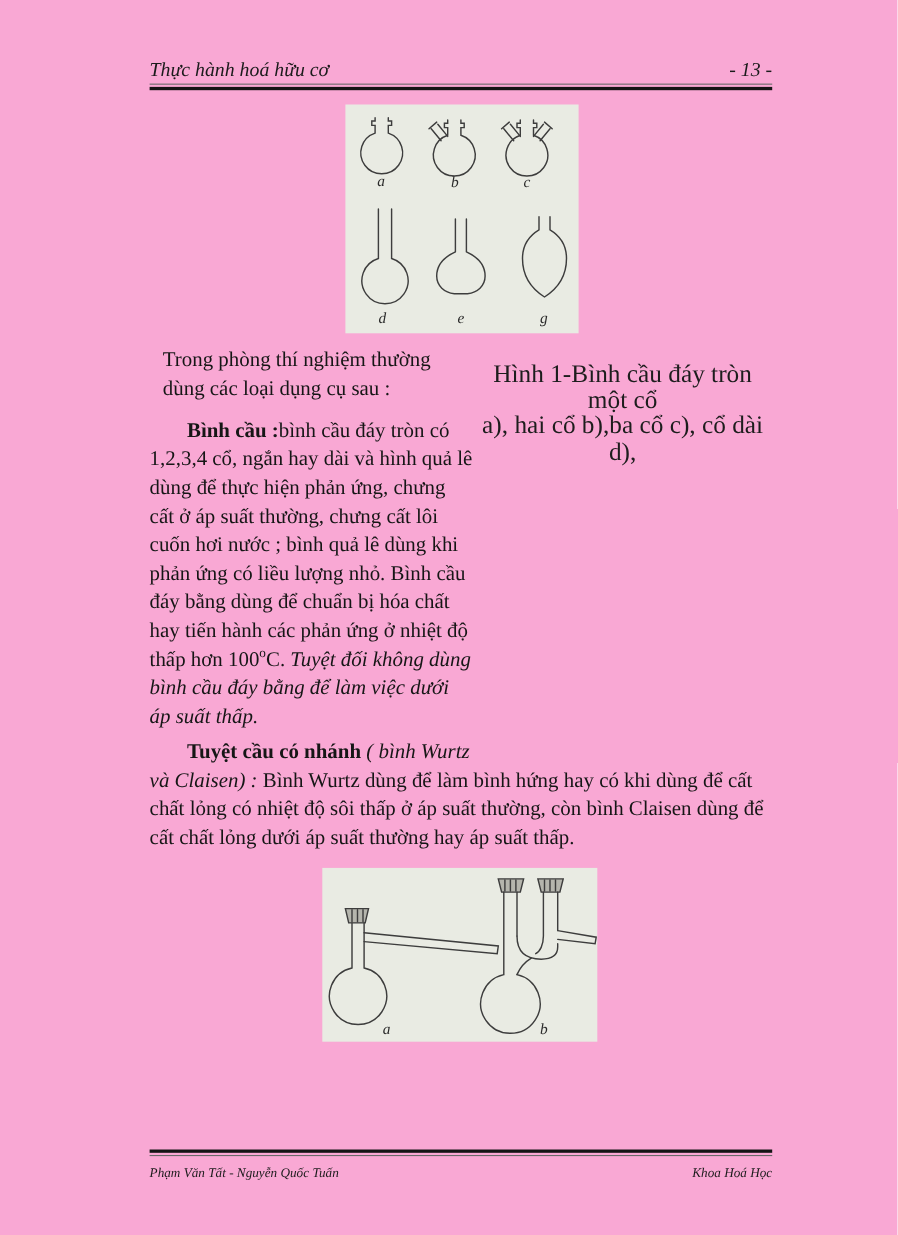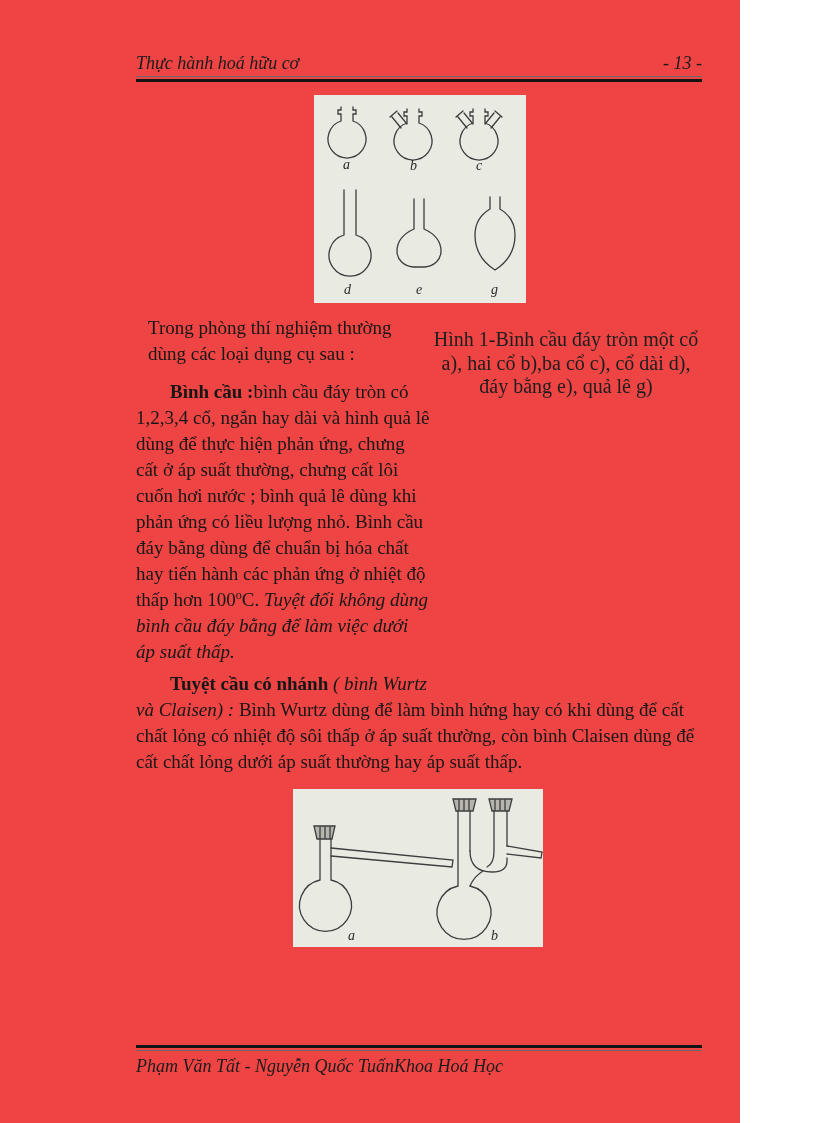--- a/index.html
+++ b/index.html
@@ -1,47 +1,47 @@
 <!DOCTYPE html>
 <html><head>
 <meta charset="utf-8">
 <style>
   html,body{margin:0;padding:0;background:#ffffff;}
   .page{
     position:relative;
-    width:740px;height:1123px;
-    background:#ef4444;
+    width:816px;height:1123px;
+    background:#f9a8d4;
     font-family:"Liberation Serif", serif;
     color:#161616;
     overflow:hidden;
   }
   
   .header{position:absolute;left:136px;width:566px;top:52px;}
   .header-row{display:flex;justify-content:space-between;align-items:baseline;
     font-style:italic;font-size:18px;line-height:22px;color:#1b1b1b;}
   .header-rule{margin-top:2px;height:2px;border-top:1px solid #6a6a6a;border-bottom:3px solid #141414;}
   
   .footer{position:absolute;left:136px;width:566px;top:1045px;}
   .footer-rule{height:2px;border-top:3px solid #141414;border-bottom:1px solid #6a6a6a;margin-bottom:4px;}
-  .footer-row{display:flex;justify-content:flex-start;align-items:baseline;
-    font-style:italic;font-size:18px;line-height:22px;color:#1b1b1b;}
+  .footer-row{display:flex;justify-content:space-between;align-items:baseline;
+    font-style:italic;font-size:12px;line-height:22px;color:#1b1b1b;}
   
   .content{position:absolute;left:136px;top:88px;width:566px;}
   .fig{background:#e9ebe3;}
   .fig svg{display:block;}
   .fig path, .fig circle{fill:none;stroke:#3d3d3d;stroke-width:1.3;stroke-linecap:round;}
   .fig path.cup{fill:#b5b5ad;}
   .fig text{font:italic 14px "Liberation Serif", serif;fill:#2a2a2a;stroke:none;}
   .figure1{width:212px;height:208px;margin:7px 0 0 178px;}
   .figure2{width:250px;height:158px;margin:14px 0 0 157px;}
   .textwrap{margin-top:0;font-size:19px;line-height:26px;}
   .caption{
     float:right;width:272px;height:372px;box-sizing:border-box;
     padding-top:13px;text-align:center;
-    font-size:20px;line-height:23.5px;color:#1d1d1d;
+    font-size:23px;line-height:23.5px;color:#1d1d1d;
   }
   p.intro{margin:12px;font-family:Liberation Serif, serif;}
   p.para{margin:6px 0 0;text-indent:34px;}
   .bi{font-weight:bold;}
   .it{font-style:italic;}
   sup{font-size:12px;line-height:0;}
 </style>
 </head>
 <body>
 
@@ -80,21 +80,20 @@
 
         <path d="M176,102 v12 C166,120 161,129 161,140 C161,157 170,168 181,175 C192,168 201,157 201,140 C201,129 196,120 186,114 v-12"></path>
         <text x="177" y="199">g</text>
       </svg>
     </div>
 
     <div class="textwrap">
       <div class="caption">
         <div>Hình 1-Bình cầu đáy tròn một cổ</div>
         <div>a), hai cổ b),ba cổ c), cổ dài d),</div>
-        <div>đáy bằng e), quả lê g)</div>
       </div>
 
       <p class="intro"><span>Trong phòng thí nghiệm thường dùng các loại dụng cụ sau :</span></p>
 
       <p class="para"><span class="bi">Bình cầu :</span><span>bình cầu đáy tròn có 1,2,3,4 cổ, ngắn hay dài và hình quả lê dùng để thực hiện phản ứng, chưng cất ở áp suất thường, chưng cất lôi cuốn hơi nước ; bình quả lê dùng khi phản ứng có liều lượng nhỏ. Bình cầu đáy bằng dùng để chuẩn bị hóa chất hay tiến hành các phản ứng ở nhiệt độ thấp hơn 100</span><sup>o</sup><span>C. </span><span class="it">Tuyệt đối không dùng bình cầu đáy bằng để làm việc dưới áp suất thấp.</span></p>
 
       <p class="para"><span class="bi">Tuyệt cầu có nhánh</span><span class="it"> ( bình Wurtz và Claisen) : </span><span>Bình Wurtz dùng để làm bình hứng hay có khi dùng để cất chất lỏng có nhiệt độ sôi thấp ở áp suất thường, còn bình Claisen dùng để cất chất lỏng dưới áp suất thường hay áp suất thấp.</span></p>
     </div>
 
     <div class="fig figure2">

